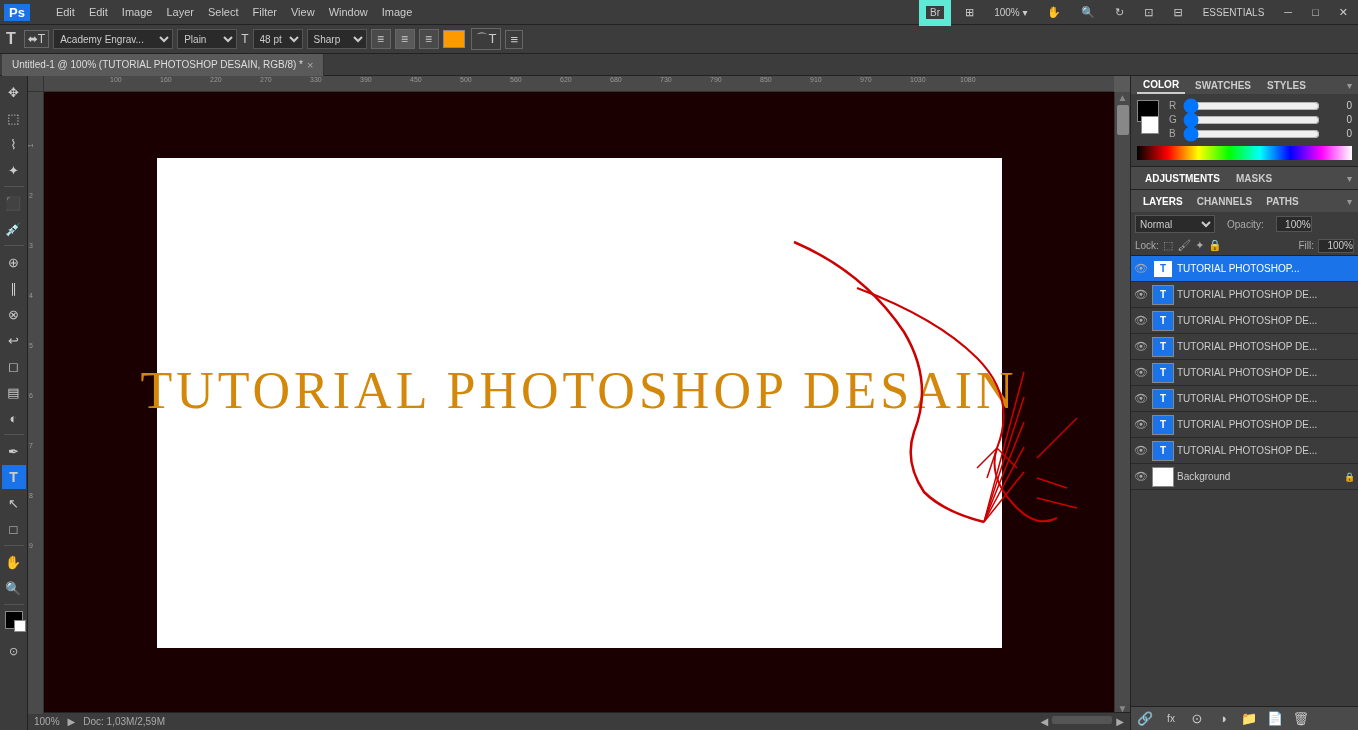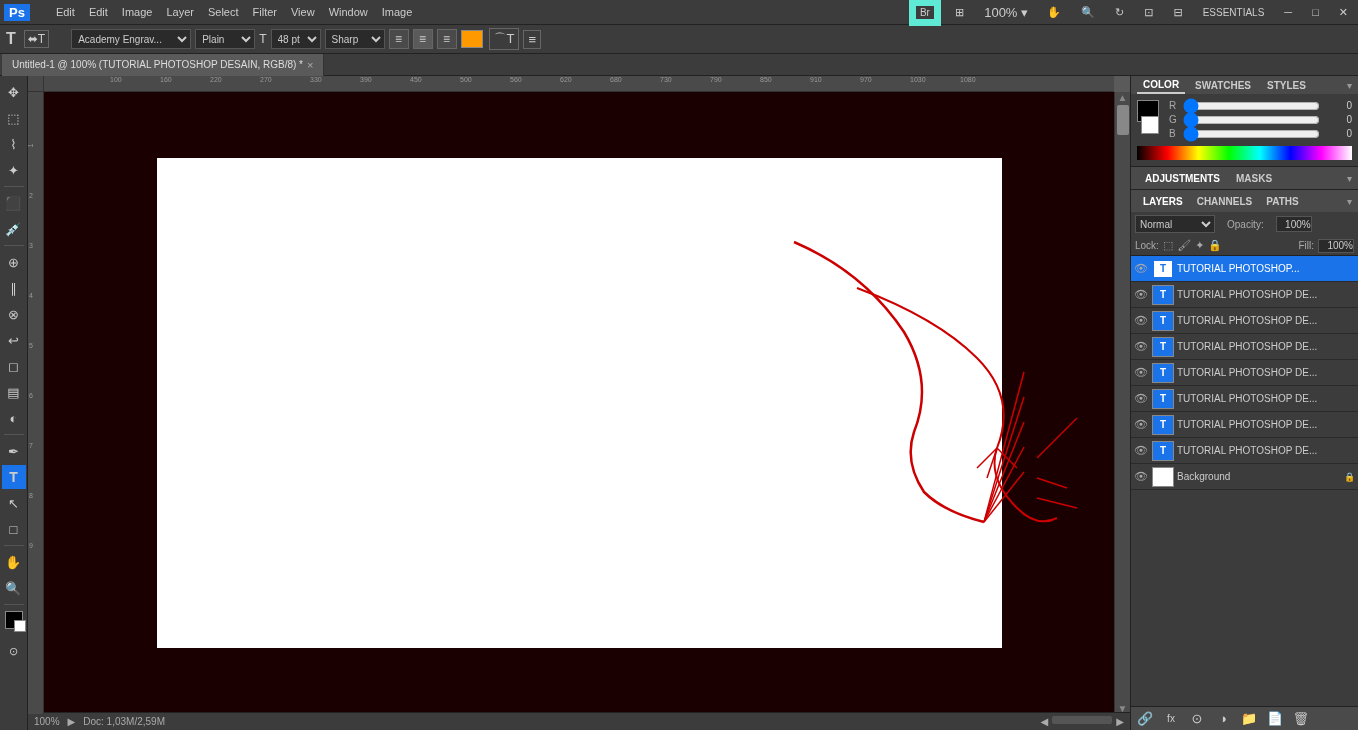--- a/index.html
+++ b/index.html
@@ -12,21 +12,21 @@
     .menu-bar .ps-icon { background: #1a73e8; color: #fff; font-weight: bold; font-size: 13px; padding: 1px 5px; margin-right: 18px; }
     .menu-bar span { padding: 2px 6px; cursor: pointer; }
     .menu-bar .right { margin-left: auto; display: flex; align-items: center; gap: 8px; }
 
     
     .options-bar {
       display: flex; align-items: center; background: #3c3c3c; height: 30px; padding: 0 6px; gap: 4px; border-top: 1px solid #222; border-bottom: 1px solid #222;
     }
     .options-bar .tool-icon { color: #ccc; font-size: 13px; margin-right: 4px; }
     .options-bar select, .options-bar input { background: #2a2a2a; color: #ccc; border: 1px solid #555; height: 20px; font-size: 10px; padding: 0 2px; }
-    .options-bar .font-name { width: 120px; margin-left: 18px; }
+    .options-bar .font-name { width: 120px; }
     .options-bar .font-style { width: 60px; }
     .options-bar .font-size { width: 50px; }
     .options-bar .color-box { width: 22px; height: 18px; background: #f90; border: 1px solid #888; cursor: pointer; }
     .align-btn { width: 20px; height: 20px; background: #4a4a4a; border: 1px solid #666; color: #ccc; display: flex; align-items: center; justify-content: center; cursor: pointer; font-size: 12px; }
 
     
     .tab-bar {
       display: flex; align-items: center; background: #3c3c3c; height: 22px; padding-left: 2px; border-bottom: 1px solid #222;
     }
     .tab { background: #5a5a5a; color: #ddd; padding: 2px 10px; font-size: 10px; border-right: 1px solid #333; display: flex; align-items: center; gap: 4px; height: 22px; }
@@ -134,21 +134,21 @@
   <span>Image</span>
   <span>Layer</span>
   <span>Select</span>
   <span>Filter</span>
   <span>View</span>
   <span>Window</span>
   <span>Image</span>
   <div class="right">
     <span style="font-size:10px;border:7px solid #5eead4;padding:1px 4px;color:#ccc;">Br</span>
     <span style="color:#ccc;">⊞</span>
-    <span style="color:#ccc;font-size:13px;">100% ▾</span>
+    <span style="color:#ccc;font-size:10px;">100% ▾</span>
     <span style="color:#ccc;">✋</span>
     <span style="color:#ccc;">🔍</span>
     <span style="color:#ccc;">↻</span>
     <span style="color:#ccc;">⊡</span>
     <span style="color:#ccc;">⊟</span>
     <span style="color:#ccc;font-size:10px;">ESSENTIALS</span>
     <span style="color:#ccc;">─</span>
     <span style="color:#ccc;">□</span>
     <span style="color:#ccc;">✕</span>
   </div>
@@ -255,20 +255,21 @@
       <span style="position:absolute;top:300px;left:1px;font-size:7px;color:#999;">6</span>
       <span style="position:absolute;top:350px;left:1px;font-size:7px;color:#999;">7</span>
       <span style="position:absolute;top:400px;left:1px;font-size:7px;color:#999;">8</span>
       <span style="position:absolute;top:450px;left:1px;font-size:7px;color:#999;">9</span>
     </div>
 
     <div style="position:absolute;top:0;left:0;width:16px;height:16px;background:#4a4a4a;z-index:11;border-right:1px solid #333;border-bottom:1px solid #333;"></div>
 
     <div class="canvas-content" style="position:absolute;top:16px;left:16px;right:16px;bottom:16px;background:#1a0000;display:flex;align-items:center;justify-content:center;">
       <div class="white-canvas">
+        <div class="canvas-text" style="font-family:'Georgia',serif;font-size:52px;color:#d4880a;letter-spacing:4px;text-align:center;text-transform:uppercase;position:absolute;top:50%;left:50%;transform:translate(-50%,-50%);white-space:nowrap;">TUTORIAL PHOTOSHOP DESAIN</div>
 
         <svg class="annotation-svg" xmlns="http://www.w3.org/2000/svg" style="position:absolute;top:0;left:0;width:100%;height:100%;pointer-events:none;overflow:visible;">
 
           <path d="M 700 130 Q 780 160 820 200 Q 860 240 840 290 Q 830 320 860 350 Q 880 370 900 360" stroke="#cc0000" stroke-width="2" fill="none"></path>
 
           <path d="M 840 290 L 820 310 M 840 290 L 860 310 M 840 290 L 830 320" stroke="#cc0000" stroke-width="1.5" fill="none"></path>
 
           <path d="M 880 300 L 900 280 L 920 260" stroke="#cc0000" stroke-width="1.5" fill="none"></path>
           <path d="M 880 320 L 910 330" stroke="#cc0000" stroke-width="1.5" fill="none"></path>
           <path d="M 880 340 L 920 350" stroke="#cc0000" stroke-width="1.5" fill="none"></path>

